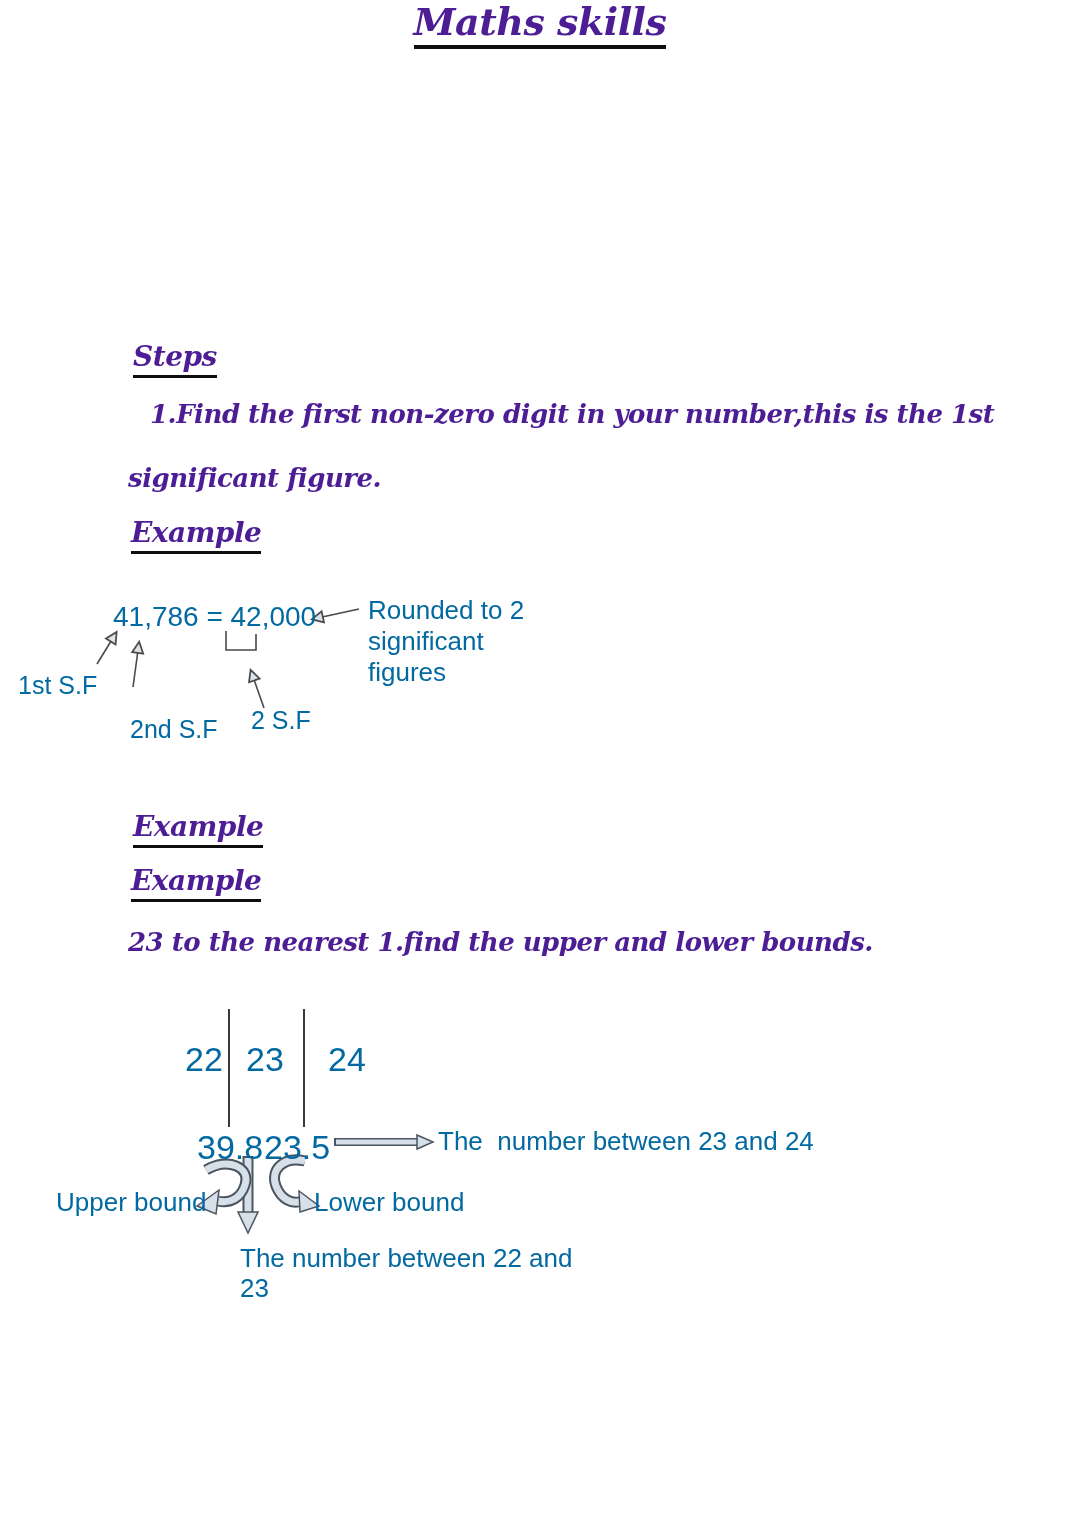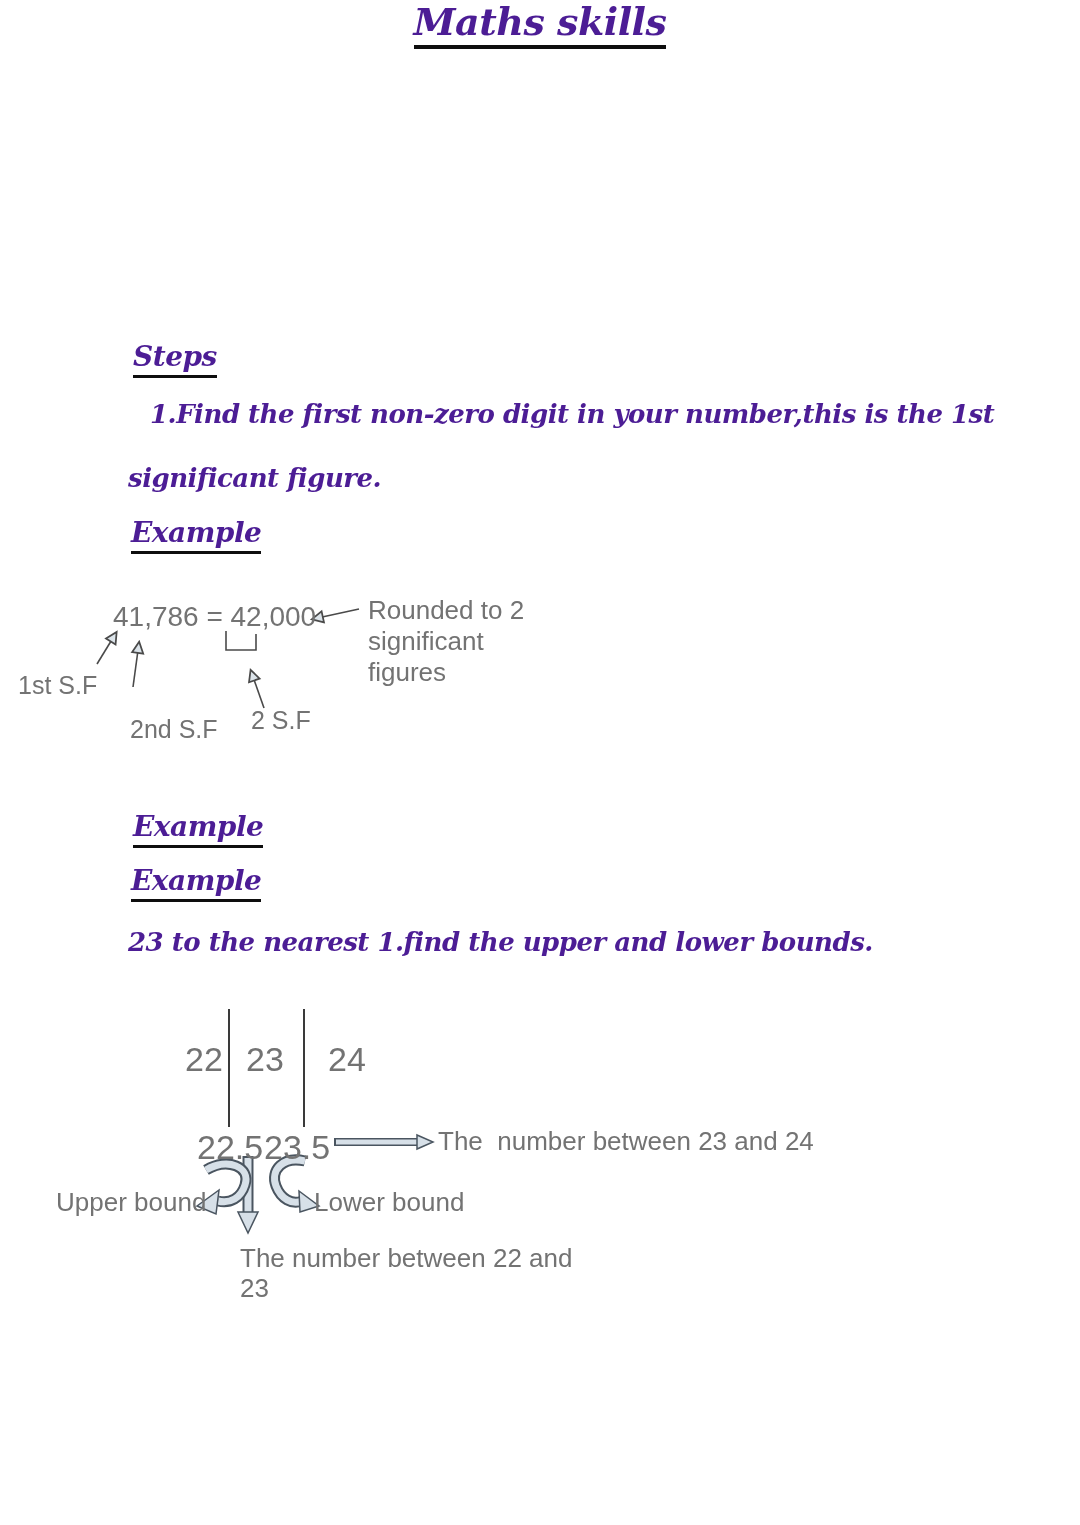--- a/index.html
+++ b/index.html
@@ -8,21 +8,21 @@
   .abs{position:absolute;white-space:nowrap;}
   
   .cursive{font-family:"DejaVu Serif","Liberation Serif",serif;font-style:italic;font-weight:bold;
            color:#4c1d95;letter-spacing:-0.5px;}
   .hand-h{font-size:28px;line-height:1.2;}
   .hand-p{font-size:26px;line-height:1.2;}
   .u{display:inline-block;border-bottom:3px solid #0e0e0e;padding-bottom:1px;}
   .title{font-size:38px;line-height:1.15;}
   .title .u{border-bottom-width:4px;}
   
-  .sans{color:#737373;font-family:"Liberation Sans","DejaVu Sans",sans-serif;}
+  .sans{color:#0369a1;font-family:"Liberation Sans","DejaVu Sans",sans-serif;}
   .eq{font-size:28px;}
   .lbl{font-size:25px;}
   .note{font-size:26px;line-height:31px;}
   .num{font-size:34px;}
   .pre{white-space:pre;}
   svg.overlay{position:absolute;left:0;top:0;z-index:1;pointer-events:none;}
   .txt{z-index:2;}
 </style>
 </head>
 <body>
@@ -97,21 +97,21 @@
     <span class="u">Example</span>
   </div>
   <div class="abs txt cursive hand-h" style="left:131px;top:864px;">
     <span class="u">Example</span>
   </div>
   <div class="abs txt cursive hand-p" style="left:128px;top:927px;">23 to the nearest 1.find the upper and lower bounds.</div>
 
   <div class="abs txt sans num" style="left:185px;top:1040px;">22</div>
   <div class="abs txt sans num" style="left:246px;top:1040px;">23</div>
   <div class="abs txt sans num" style="left:328px;top:1040px;">24</div>
-  <div class="abs txt sans num" style="left:197px;top:1128px;">22.5</div>
+  <div class="abs txt sans num" style="left:197px;top:1128px;">39.8</div>
   <div class="abs txt sans num" style="left:264px;top:1128px;">23.5</div>
 
   <div class="abs txt sans note pre" style="left:438px;top:1126px;">The  number between 23 and 24</div>
   <div class="abs txt sans note" style="left:56px;top:1187px;">Upper bound</div>
   <div class="abs txt sans note" style="left:314px;top:1187px;">Lower bound</div>
 
   <div class="abs txt sans note" style="left:240px;top:1243px;line-height:30px;">
     <div>The number between 22 and</div>
     <div>23</div>
   </div>

